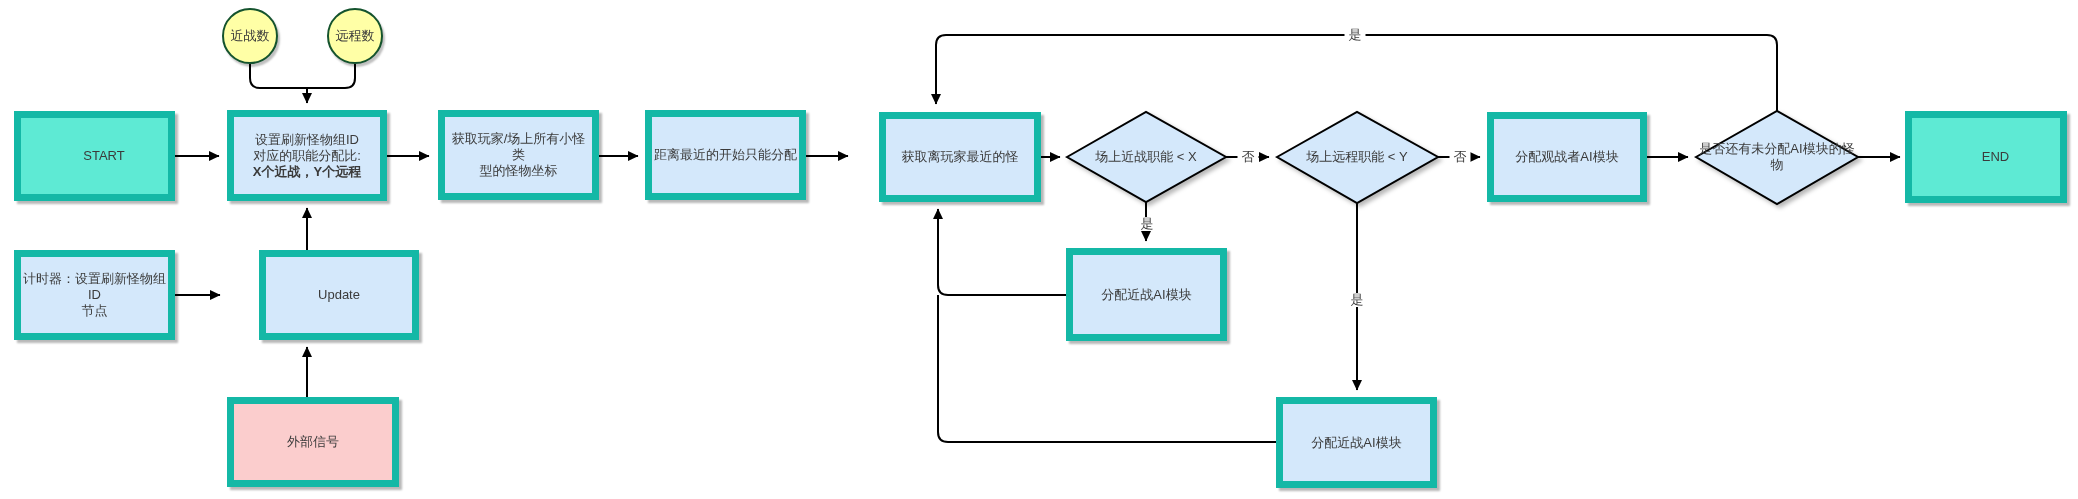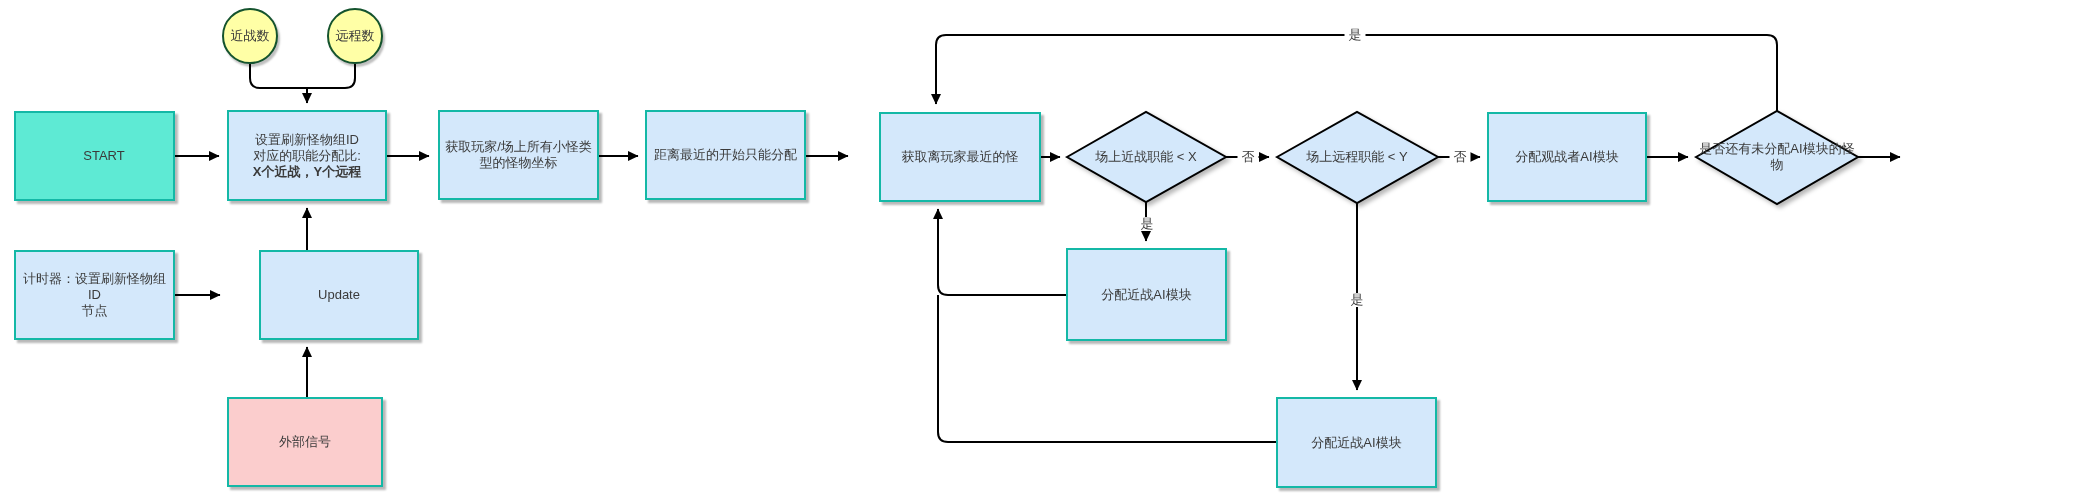--- a/index.html
+++ b/index.html
@@ -11,21 +11,21 @@
     font-family:"Liberation Sans","DejaVu Sans",sans-serif;
     color:#3b3b3b;
     overflow:hidden;
   }
   #wires{position:absolute;left:0;top:0;width:2078px;height:499px;pointer-events:none;}
   .edge{stroke:#000;stroke-width:2;fill:none;}
   .shape-shadow{filter:drop-shadow(3px 3px 2px rgba(0,0,0,0.28));}
   .node{
     position:absolute;
     box-sizing:border-box;
-    border:2px solid #14b8a6;
+    border:7px solid #14b8a6;
     display:flex;align-items:center;justify-content:center;
     text-align:center;
     font-size:13px;line-height:16px;
     box-shadow:3px 3px 2px rgba(0,0,0,0.28);
     padding:1px;
   }
   .node .lines{width:100%;}
   .green{background:#5eead4;padding-left:20px;}
   .blue{background:#d4e8fb;}
   .pink{background:#fbcdcd;}
@@ -91,20 +91,23 @@
 
     <polygon class="shape-shadow" points="1067,157 1146,112 1226,157 1146,202" fill="#d4e8fb" stroke="#000" stroke-width="2"></polygon>
     <polygon class="shape-shadow" points="1277,157 1357,112 1438,157 1357,203" fill="#d4e8fb" stroke="#000" stroke-width="2"></polygon>
     <polygon class="shape-shadow" points="1696,157 1777,111 1858,157 1777,204" fill="#d4e8fb" stroke="#000" stroke-width="2"></polygon>
   </svg>
 
   <div class="node green" style="left:14px;top:111px;width:161px;height:90px;">
     <span>START</span>
   </div>
 
+  <div class="node green" style="left:1905px;top:111px;width:162px;height:92px;">
+    <span>END</span>
+  </div>
 
   <div class="circle-node" style="left:222px;top:8px;">
     <span>近战数</span>
   </div>
   <div class="circle-node" style="left:327px;top:8px;">
     <span>远程数</span>
   </div>
 
   <div class="node blue" style="left:227px;top:110px;width:160px;height:91px;">
     <div class="lines">
@@ -118,21 +121,21 @@
     <div class="lines">
       <div>计时器：设置刷新怪物组ID</div>
       <div>节点</div>
     </div>
   </div>
 
   <div class="node blue" style="left:227px;top:250px;width:160px;height:90px;margin-left:32px;">
     <span>Update</span>
   </div>
 
-  <div class="node pink" style="left:227px;top:397px;width:156px;height:90px;">
+  <div class="node pink" style="left:227px;top:397px;width:172px;height:90px;">
     <span>外部信号</span>
   </div>
 
   <div class="node blue" style="left:438px;top:110px;width:161px;height:90px;">
     <div class="lines">
       <div>获取玩家/场上所有小怪类</div>
       <div>型的怪物坐标</div>
     </div>
   </div>
 

